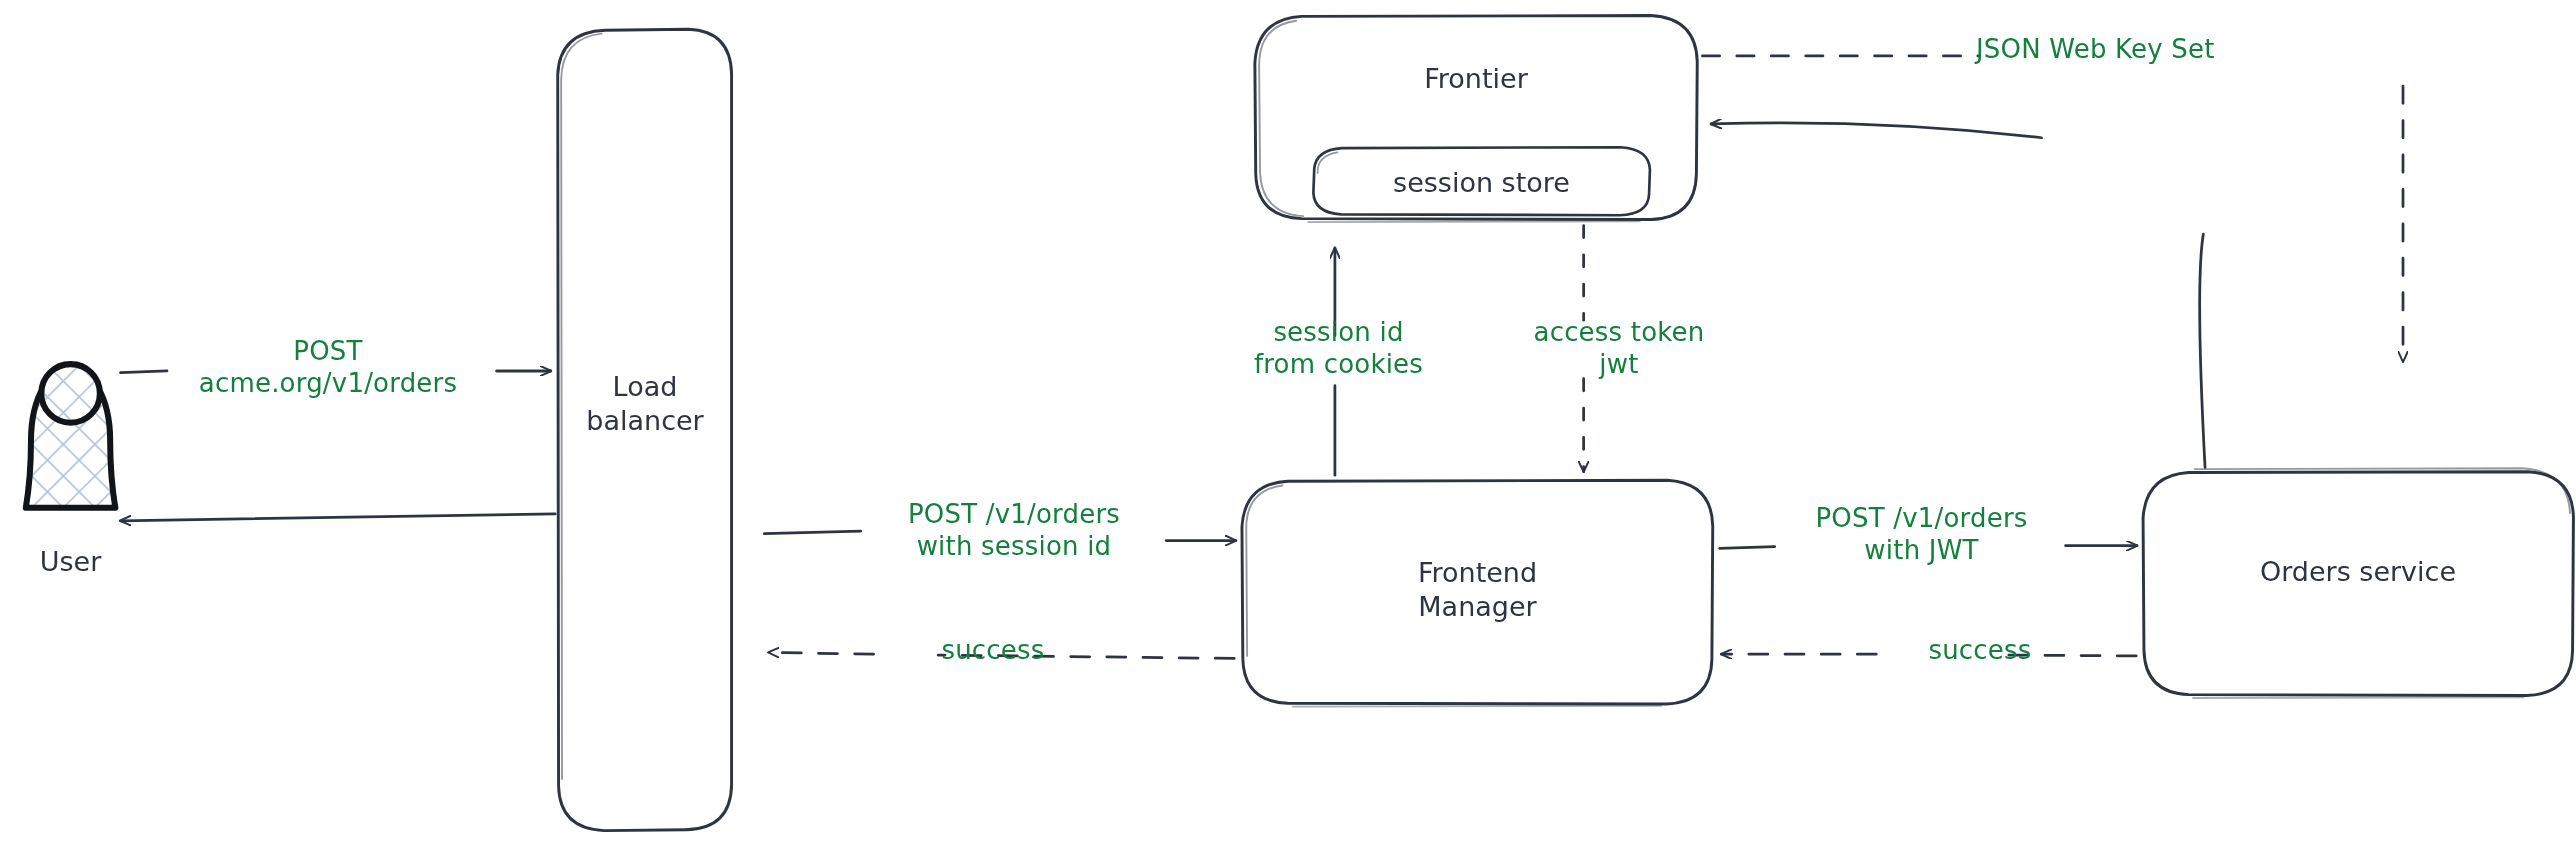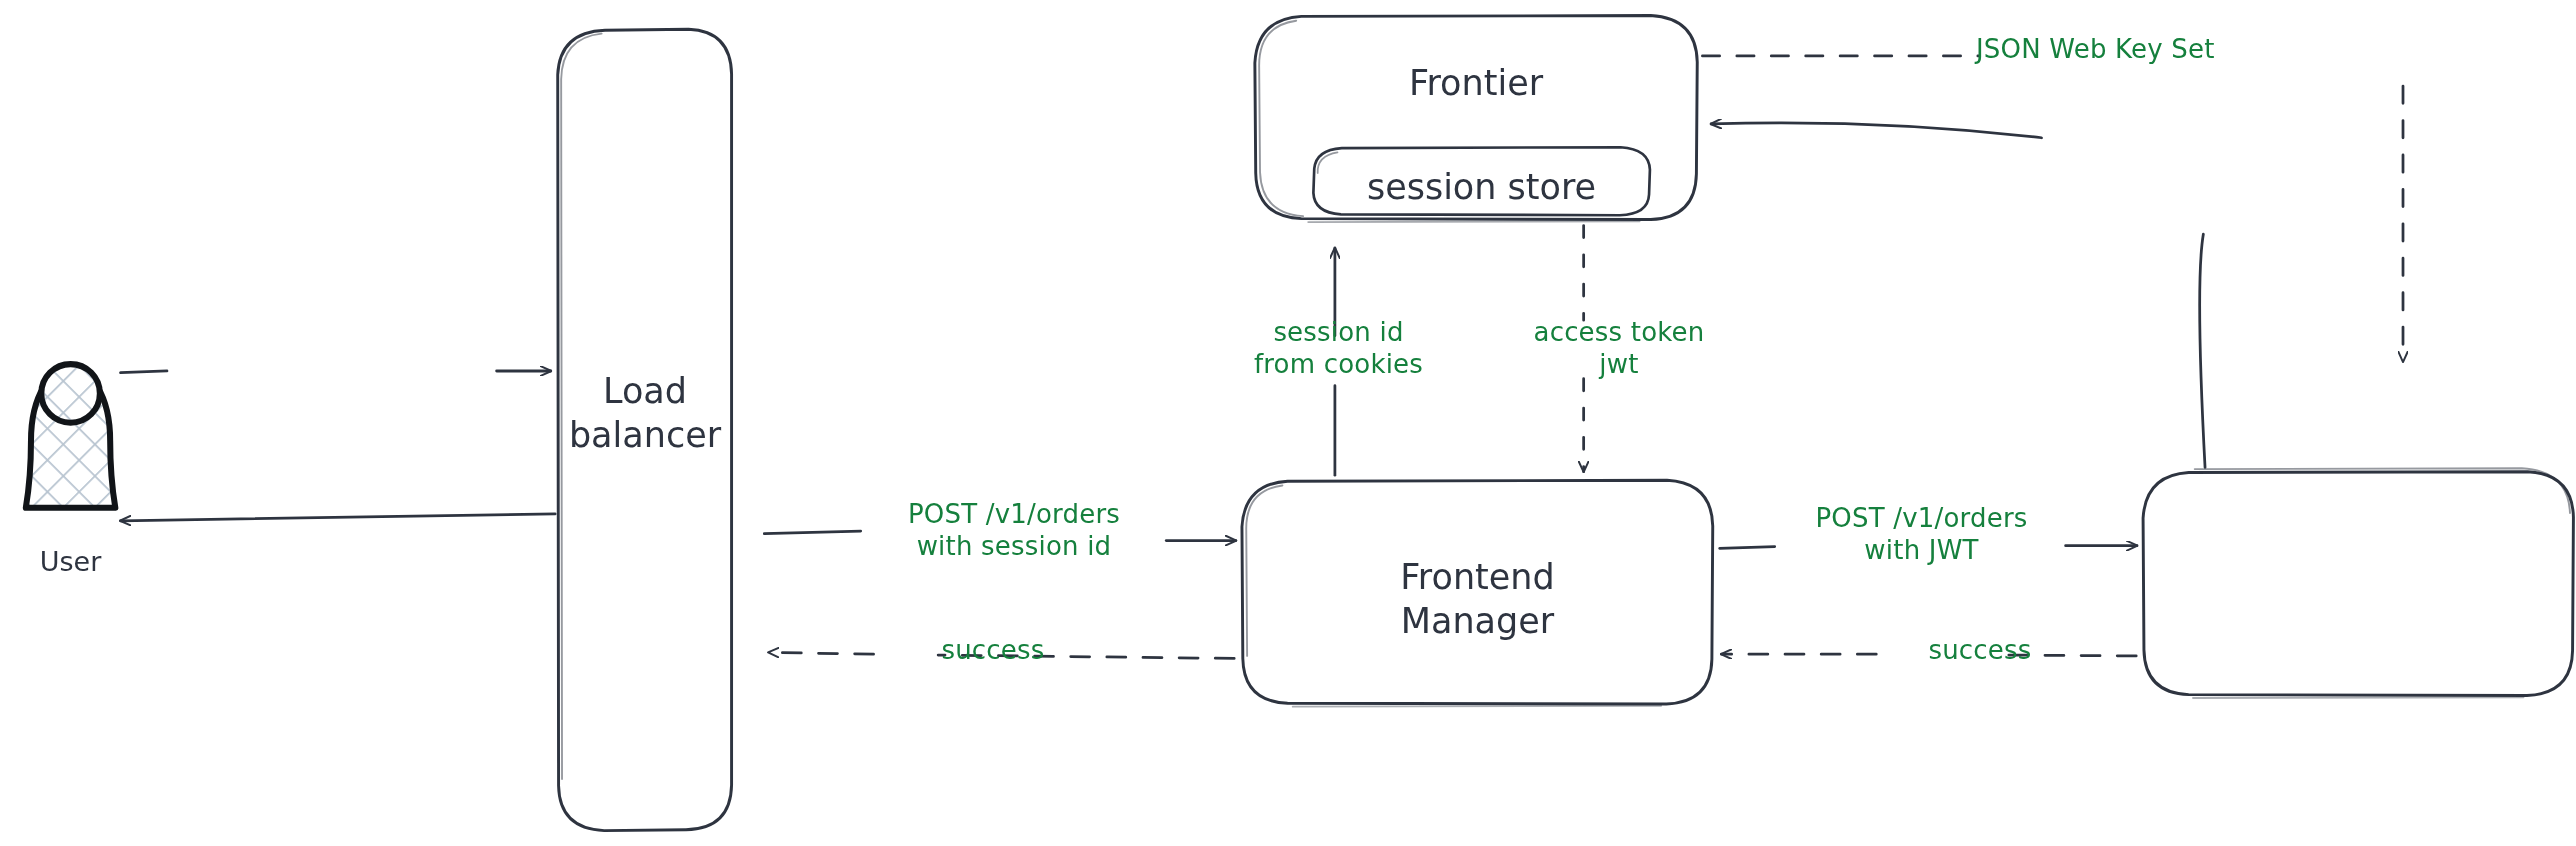--- a/index.html
+++ b/index.html
@@ -3,21 +3,21 @@
 <meta charset="utf-8">
 <title>Auth Flow Diagram</title>
 <style>
   html,body{margin:0;padding:0;background:#ffffff;}
   body{width:2576px;height:847px;overflow:hidden;
        font-family:"DejaVu Sans","Liberation Sans",sans-serif;}
   #canvas{position:relative;width:2576px;height:847px;background:#fff;}
   #canvas svg.layer{position:absolute;top:0;left:0;width:2576px;height:847px;overflow:visible;}
   .lbl{position:absolute;color:#15803d;font-size:26px;line-height:1.22;
        text-align:center;white-space:pre-line;letter-spacing:0.2px;}
-  .node-lbl{position:absolute;color:#2E3440;font-size:35px;line-height:1.25;
+  .node-lbl{position:absolute;color:#2E3440;font-size:27px;line-height:1.25;
             text-align:center;white-space:pre-line;width:100%;left:0;}
   .box{position:absolute;}
 </style>
 </head>
 <body>
 
 <div id="canvas">
 
   <svg class="layer" viewBox="0 0 2993 984">
     <defs>
@@ -139,21 +139,26 @@
 
   <div class="box" style="left:1313px;top:166px;width:337px;">
     <div class="node-lbl" style="position:static;">session store</div>
   </div>
 
   <div class="box" style="left:1242px;top:556px;width:471px;">
     <div class="node-lbl" style="position:static;">Frontend
 Manager</div>
   </div>
 
+  <div class="box" style="left:2143px;top:555px;width:430px;">
+    <div class="node-lbl" style="position:static;">Orders service</div>
+  </div>
 
+  <div class="lbl" style="left:160px;top:336px;width:336px;">POST
+acme.org/v1/orders</div>
 
   <div class="lbl" style="left:861px;top:499px;width:306px;">POST /v1/orders
 with session id</div>
 
   <div class="lbl" style="left:881px;top:635px;width:224px;">success</div>
 
   <div class="lbl" style="left:1218px;top:317px;width:241px;">session id
 from cookies</div>
 
   <div class="lbl" style="left:1494px;top:317px;width:250px;">access token

